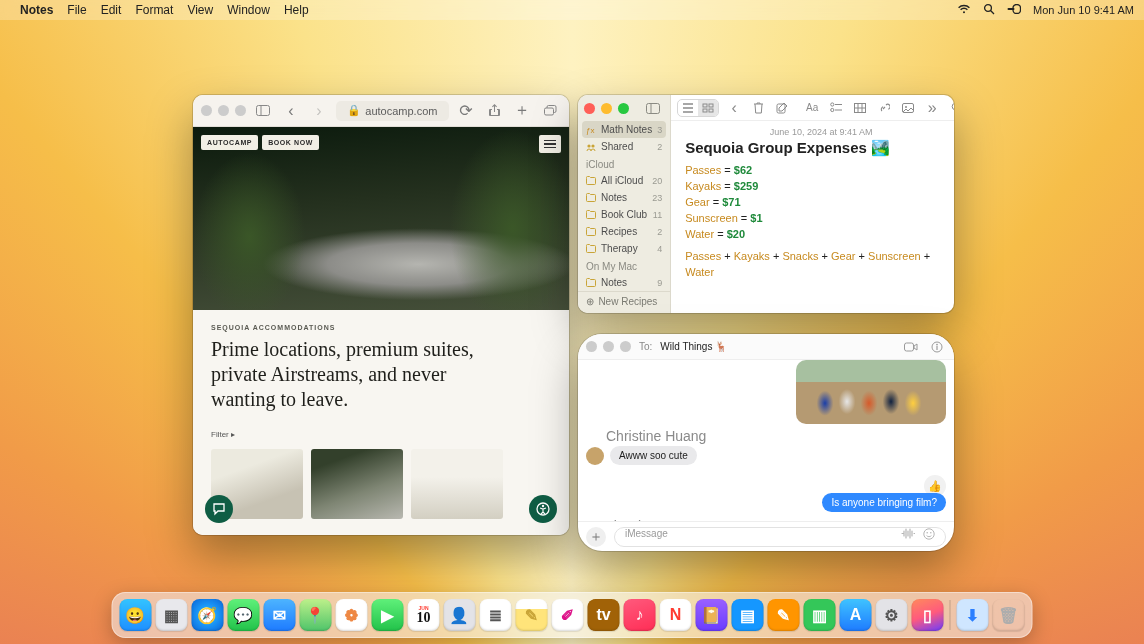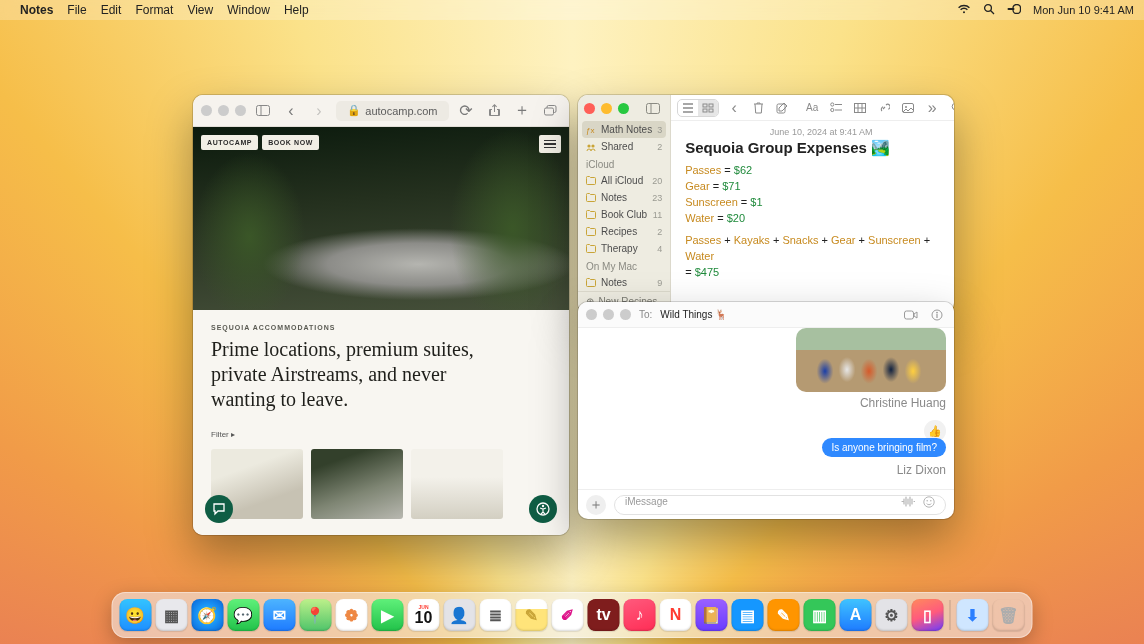--- a/index.html
+++ b/index.html
@@ -73,40 +73,40 @@
 #notes .ntb .seg{display:flex;border:1px solid #d7d7d7;border-radius:5px;overflow:hidden;}
 #notes .ntb .seg span{width:20px;height:16px;display:flex;align-items:center;justify-content:center;}
 #notes .ntb .seg span.on{background:#e6e6e6;}
 #notes .ntb .sp{flex:1;}
 #notes .ntb .ic{color:#8a8a8a;width:18px;display:flex;justify-content:center;}
 #notes .content{flex:1;padding:6px 14px 8px;font-size:11px;color:#222;overflow:hidden;}
 #notes .date{text-align:center;font-size:9px;color:#9a9a9a;margin-bottom:2px;}
 #notes h2{font-size:15px;font-weight:700;margin-bottom:6px;}
 #notes .ln{line-height:1.45;}
 #notes .k{color:#c78a1f;font-weight:500;}
-#notes .v{color:#1f8a3b;font-weight:400;}
+#notes .v{color:#1f8a3b;font-weight:700;}
 #notes .op{color:#222;}
 
-#msgs{left:578px;top:302px;width:376px;height:217px;background:#fff;display:flex;flex-direction:column;}
+#msgs{left:578px;top:334px;width:376px;height:217px;background:#fff;display:flex;flex-direction:column;border-radius:24px;}
 #msgs .mhdr{height:26px;display:flex;align-items:center;padding:0 8px;gap:8px;border-bottom:1px solid #eee;background:#fbfbfb;}
 #msgs .to{font-size:10px;color:#888;}
 #msgs .toval{font-size:10px;color:#222;}
 #msgs .mhdr .sp{flex:1;}
 #msgs .mhdr .ic{color:#9a9a9a;width:18px;display:flex;justify-content:center;}
 #msgs .thread{flex:1;position:relative;padding:6px 8px;overflow:hidden;}
 #msgs .photo{position:absolute;top:0;right:8px;width:150px;height:64px;border-radius:10px;background:
   linear-gradient(180deg,#a7c0a0 0 35%,#b59a72 35% 100%);
 }
 #msgs .photo::after{content:"";position:absolute;left:18px;bottom:8px;width:110px;height:32px;background:
   radial-gradient(12px 18px at 10% 60%,#1a3ea8,transparent 70%),
   radial-gradient(12px 18px at 30% 55%,#e6e6e6,transparent 70%),
   radial-gradient(12px 18px at 50% 60%,#d65a2a,transparent 70%),
   radial-gradient(12px 18px at 70% 55%,#10213f,transparent 70%),
   radial-gradient(12px 18px at 90% 60%,#ffcf3f,transparent 70%);}
-#msgs .name{font-size:12px;color:#8a8a8a;margin-left:13px;text-align:right;}
+#msgs .name{font-size:14px;color:#8a8a8a;margin-left:20px;}
 #msgs .row{display:flex;align-items:flex-end;gap:6px;margin-top:2px;}
 #msgs .ava{width:18px;height:18px;border-radius:50%;background:#c7a36a;}
 #msgs .bub{background:#e9e9eb;color:#222;font-size:10px;padding:4px 9px;border-radius:12px;max-width:180px;}
 #msgs .mine{margin-left:auto;}
 #msgs .react{margin-left:auto;width:22px;height:22px;border-radius:50%;background:#f1f1f1;display:flex;align-items:center;justify-content:center;font-size:11px;}
 #msgs .bub.blue{background:#2f89ff;color:#fff;}
 #msgs .inprow{height:30px;border-top:1px solid #eee;display:flex;align-items:center;padding:0 8px;gap:8px;}
 #msgs .plus{width:20px;height:20px;border-radius:50%;background:#efefef;color:#7a7a7a;display:flex;align-items:center;justify-content:center;font-size:14px;}
 #msgs .inp{flex:1;height:20px;border:1px solid #e2e2e2;border-radius:11px;padding:0 10px;font-size:10px;color:#9a9a9a;display:flex;align-items:flex-start;justify-content:space-between;}
 #msgs .inp .ics{display:flex;gap:8px;color:#b5b5b5;}
@@ -364,27 +364,27 @@
             <circle cx="4.5" cy="4.5" r="3.3" fill="none" stroke="#8a8a8a"></circle>
             <line x1="7.2" y1="7.2" x2="10.5" y2="10.5" stroke="#8a8a8a"></line>
           </svg>
         </span>
     </div>
     <div class="content">
       <div class="date">June 10, 2024 at 9:41 AM</div>
       <h2>Sequoia Group Expenses 🏞️</h2>
       <div id="note-lines">
           <div class="ln"><span class="k">Passes</span><span class="op"> = </span><span class="v">$62</span></div>
+          <div class="ln"><span class="k">Kayaks</span><span class="op"> = </span><span class="v">$259</span></div>
           <div class="ln"><span class="k">Gear</span><span class="op"> = </span><span class="v">$71</span></div>
           <div class="ln"><span class="k">Sunscreen</span><span class="op"> = </span><span class="v">$1</span></div>
           <div class="ln"><span class="k">Water</span><span class="op"> = </span><span class="v">$20</span></div>
         </div>
       <div class="ln" style="height:6px;"></div>
       <div class="ln" id="note-sum"><span class="k">Passes</span><span class="op"> + </span><span class="k">Kayaks</span><span class="op"> + </span><span class="k">Snacks</span><span class="op"> + </span><span class="k">Gear</span><span class="op"> + </span><span class="k">Sunscreen</span><span class="op"> + </span><span class="k">Water</span></div>
-      <div class="ln" id="note-sumeq"><span class="op">= </span><span class="v">$475</span></div>
       <div class="ln" style="height:6px;"></div>
 
     </div>
   </div>
 </div>
 
 <div id="msgs" class="window">
   <div class="mhdr">
     <div class="traffic">
       <span class="tdot d"></span>
@@ -405,20 +405,24 @@
           <circle cx="6" cy="6" r="5" fill="none" stroke="#9a9a9a"></circle>
           <circle cx="6" cy="3.6" r=".9" fill="#9a9a9a"></circle>
           <rect x="5.4" y="5" width="1.2" height="4" fill="#9a9a9a"></rect>
         </svg>
       </span>
   </div>
   <div class="thread">
     <div class="photo"></div>
     <div style="height:62px;"></div>
     <div class="name">Christine Huang</div>
+    <div class="row">
+      <div class="ava"></div>
+      <div class="bub">Awww soo cute</div>
+    </div>
     <div class="row" style="margin-top:10px;">
       <div class="react mine">👍</div>
     </div>
     <div class="row" style="margin-top:-4px;">
       <div class="bub blue mine">Is anyone bringing film?</div>
     </div>
     <div class="name" style="margin-top:6px;">Liz Dixon</div>
 
   </div>
   <div class="inprow">
@@ -444,27 +448,27 @@
     <div class="app" style="background: linear-gradient(rgb(51, 195, 255), rgb(30, 143, 255));">😀</div>
     <div class="app" style="background: rgb(232, 232, 236); color: rgb(85, 85, 85);">▦</div>
     <div class="app" style="background: radial-gradient(circle, rgb(255, 255, 255) 28%, rgb(31, 164, 255) 30%, rgb(10, 99, 214));">🧭</div>
     <div class="app" style="background: linear-gradient(rgb(95, 240, 122), rgb(34, 194, 74));">💬</div>
     <div class="app" style="background: linear-gradient(rgb(77, 180, 255), rgb(30, 123, 255));">✉︎</div>
     <div class="app" style="background: linear-gradient(rgb(189, 240, 138), rgb(79, 196, 106));">📍</div>
     <div class="app" style="background: rgb(255, 255, 255); color: rgb(238, 136, 68);">❁</div>
     <div class="app" style="background: linear-gradient(rgb(95, 240, 122), rgb(34, 194, 74));">▶︎</div>
     <div class="app" style="background: rgb(255, 255, 255); color: rgb(17, 17, 17); flex-direction: column;">
       <div style="font-size:5px;color:#ff3b30;line-height:1;">JUN</div>
-      <div style="font-size:16px;line-height:1;">10</div>
+      <div style="font-size:14px;line-height:1;font-family:Liberation Serif, serif;">10</div>
     </div>
     <div class="app" style="background: rgb(227, 227, 231); color: rgb(119, 119, 119);">👤</div>
     <div class="app" style="background: rgb(255, 255, 255); color: rgb(85, 85, 85);">≣</div>
     <div class="app" style="background: linear-gradient(rgb(255, 255, 255) 30%, rgb(255, 228, 122) 30%); color: rgb(201, 164, 55);">✎</div>
     <div class="app" style="background: rgb(255, 255, 255); color: rgb(221, 17, 136);">✐</div>
-    <div class="app" style="background: #7f1d1d;">tv</div>
+    <div class="app" style="background: #a16207;">tv</div>
     <div class="app" style="background: linear-gradient(160deg, rgb(255, 90, 125), rgb(255, 45, 85));">♪</div>
     <div class="app" style="background: rgb(255, 255, 255); color: rgb(255, 59, 48);">N</div>
     <div class="app" style="background: linear-gradient(rgb(154, 96, 255), rgb(106, 60, 255));">📔</div>
     <div class="app" style="background: rgb(21, 151, 255);">▤</div>
     <div class="app" style="background: rgb(255, 149, 0);">✎</div>
     <div class="app" style="background: rgb(52, 199, 89);">▥</div>
     <div class="app" style="background: linear-gradient(rgb(63, 195, 255), rgb(30, 123, 255));">A</div>
     <div class="app" style="background: rgb(227, 227, 231); color: rgb(85, 85, 85);">⚙︎</div>
     <div class="app" style="background: linear-gradient(160deg, rgb(255, 138, 92), rgb(255, 90, 125), rgb(106, 60, 255));">▯</div>
     <div class="sep"></div>

